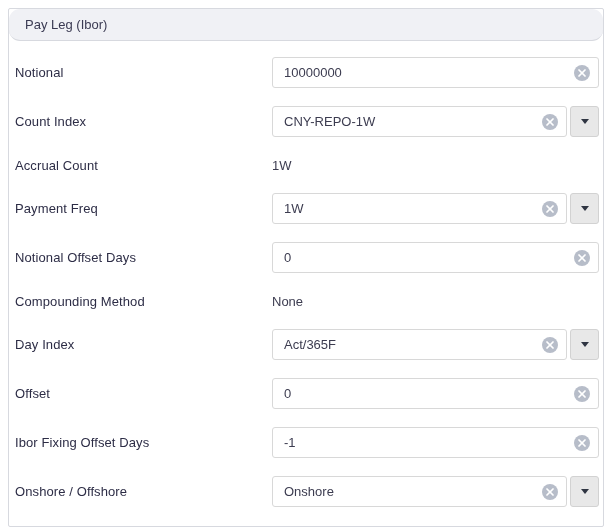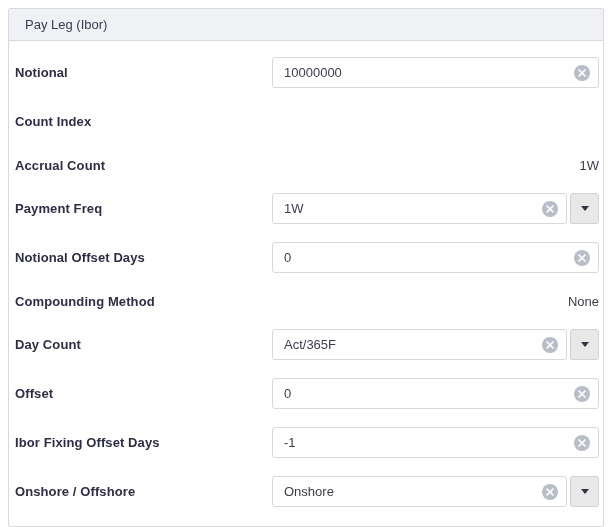--- a/index.html
+++ b/index.html
@@ -21,47 +21,47 @@
   }
   .panel-header {
     background: var(--header-bg, #f0f1f5);
     border-bottom: 1px solid var(--panel-border, #d7d9df);
     height: 32px;
     display: flex;
     align-items: center;
     padding: 8px 16px;
     font-size: 13px;
     color: var(--header-text, #3a3a52);
+    border-radius: 11px;
   }
   .form-body {
     padding: 16px 4px 11px 6px;
   }
   .field-row {
     display: flex;
     align-items: center;
     min-height: 31px;
     margin-bottom: 18px;
   }
   .field-row:last-child { margin-bottom: 8px; }
   .field-row.type-static { min-height: 20px; }
   .field-label {
     flex: none;
     width: 257px;
     font-size: 13px;
-    font-weight: bold;
+    font-weight: normal;
     color: var(--label-text, #2d2d46);
     letter-spacing: 0.1px;
   }
   .control {
     flex: 1;
     display: flex;
     align-items: center;
     gap: 3px;
     min-width: 0;
-    justify-content: flex-end;
   }
   .static-value {
     font-size: 13px;
     color: var(--value-text, #3c3c50);
   }
   .input-wrap {
     position: relative;
     flex: 1;
     display: flex;
     min-width: 0;
@@ -130,20 +130,35 @@
             <line x1="1" y1="1" x2="7" y2="7" stroke="#ffffff" stroke-width="1.7" stroke-linecap="round"></line>
             <line x1="7" y1="1" x2="1" y2="7" stroke="#ffffff" stroke-width="1.7" stroke-linecap="round"></line>
           </svg>
         </span>
       </div>
 
     </div>
   </div>
       <div class="field-row type-select">
     <label class="field-label">Count Index</label>
+    <div class="control">
+
+      <div class="input-wrap">
+        <input class="field-input" type="text" value="CNY-REPO-1W" style="">
+        <span class="clear-btn">
+          <svg width="8" height="8" viewBox="0 0 8 8">
+            <line x1="1" y1="1" x2="7" y2="7" stroke="#ffffff" stroke-width="1.7" stroke-linecap="round"></line>
+            <line x1="7" y1="1" x2="1" y2="7" stroke="#ffffff" stroke-width="1.7" stroke-linecap="round"></line>
+          </svg>
+        </span>
+      </div>
+      <button class="dd-btn">
+        <span class="caret"></span>
+      </button>
+    </div>
   </div>
       <div class="field-row type-static">
     <label class="field-label">Accrual Count</label>
     <div class="control">
       <span class="static-value">1W</span>
 
     </div>
   </div>
       <div class="field-row type-select">
     <label class="field-label">Payment Freq</label>
@@ -180,21 +195,21 @@
     </div>
   </div>
       <div class="field-row type-static">
     <label class="field-label">Compounding Method</label>
     <div class="control">
       <span class="static-value">None</span>
 
     </div>
   </div>
       <div class="field-row type-select">
-    <label class="field-label">Day Count</label>
+    <label class="field-label">Day Index</label>
     <div class="control">
 
       <div class="input-wrap">
         <input class="field-input" type="text" value="Act/365F" style="">
         <span class="clear-btn">
           <svg width="8" height="8" viewBox="0 0 8 8">
             <line x1="1" y1="1" x2="7" y2="7" stroke="#ffffff" stroke-width="1.7" stroke-linecap="round"></line>
             <line x1="7" y1="1" x2="1" y2="7" stroke="#ffffff" stroke-width="1.7" stroke-linecap="round"></line>
           </svg>
         </span>

